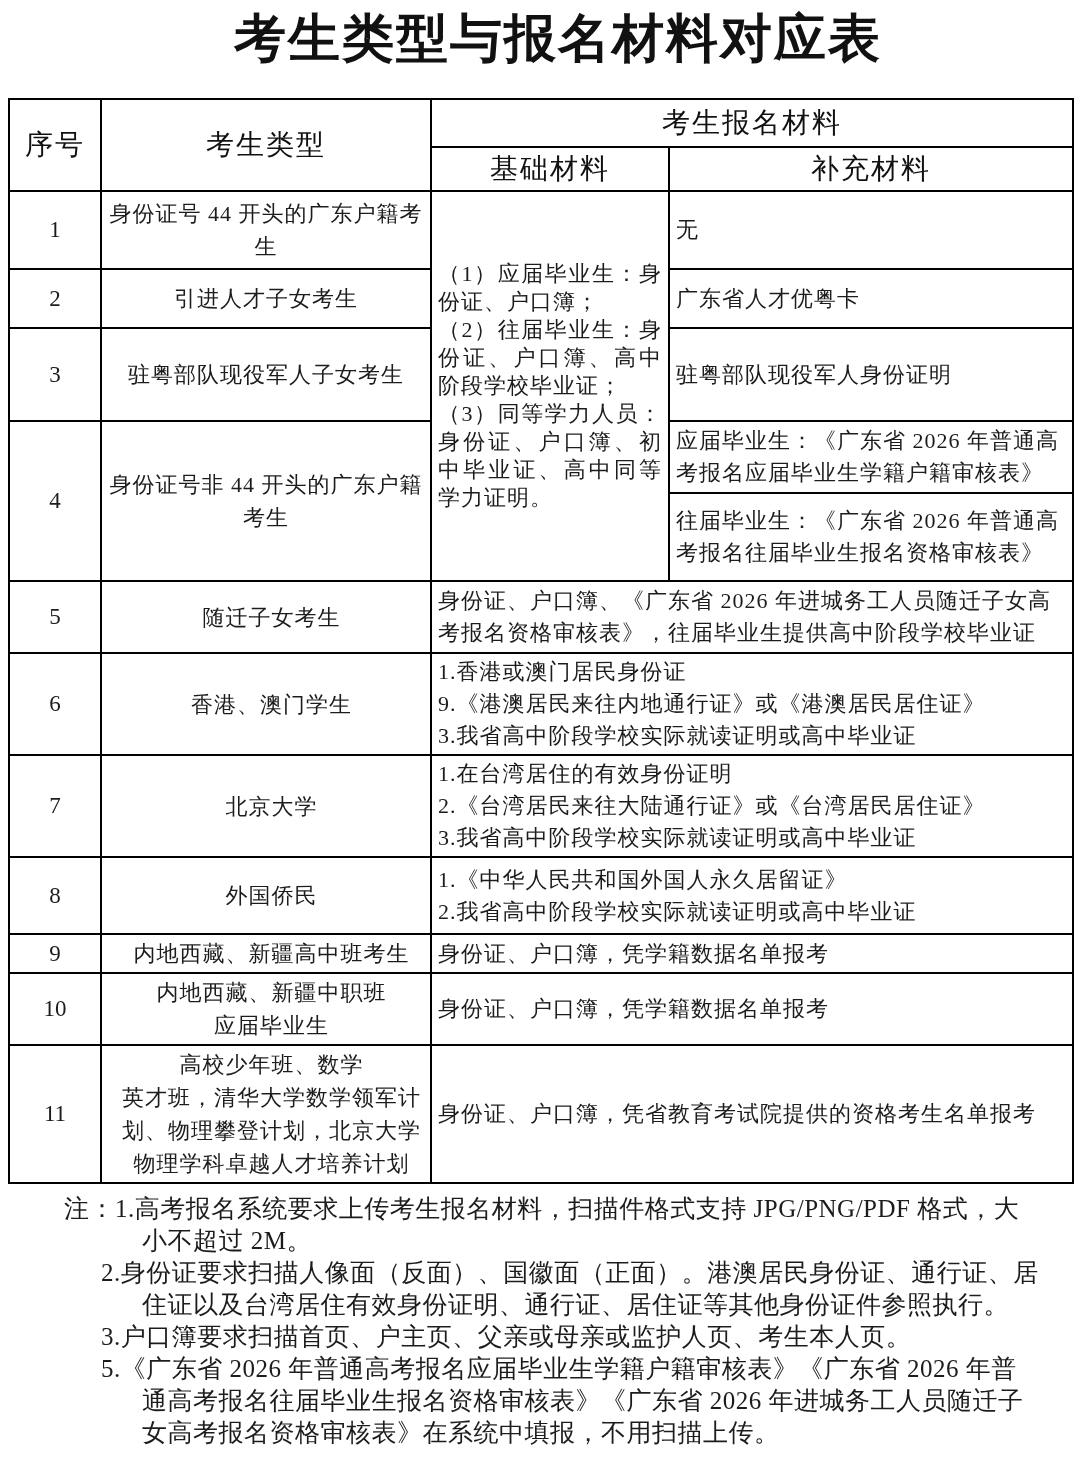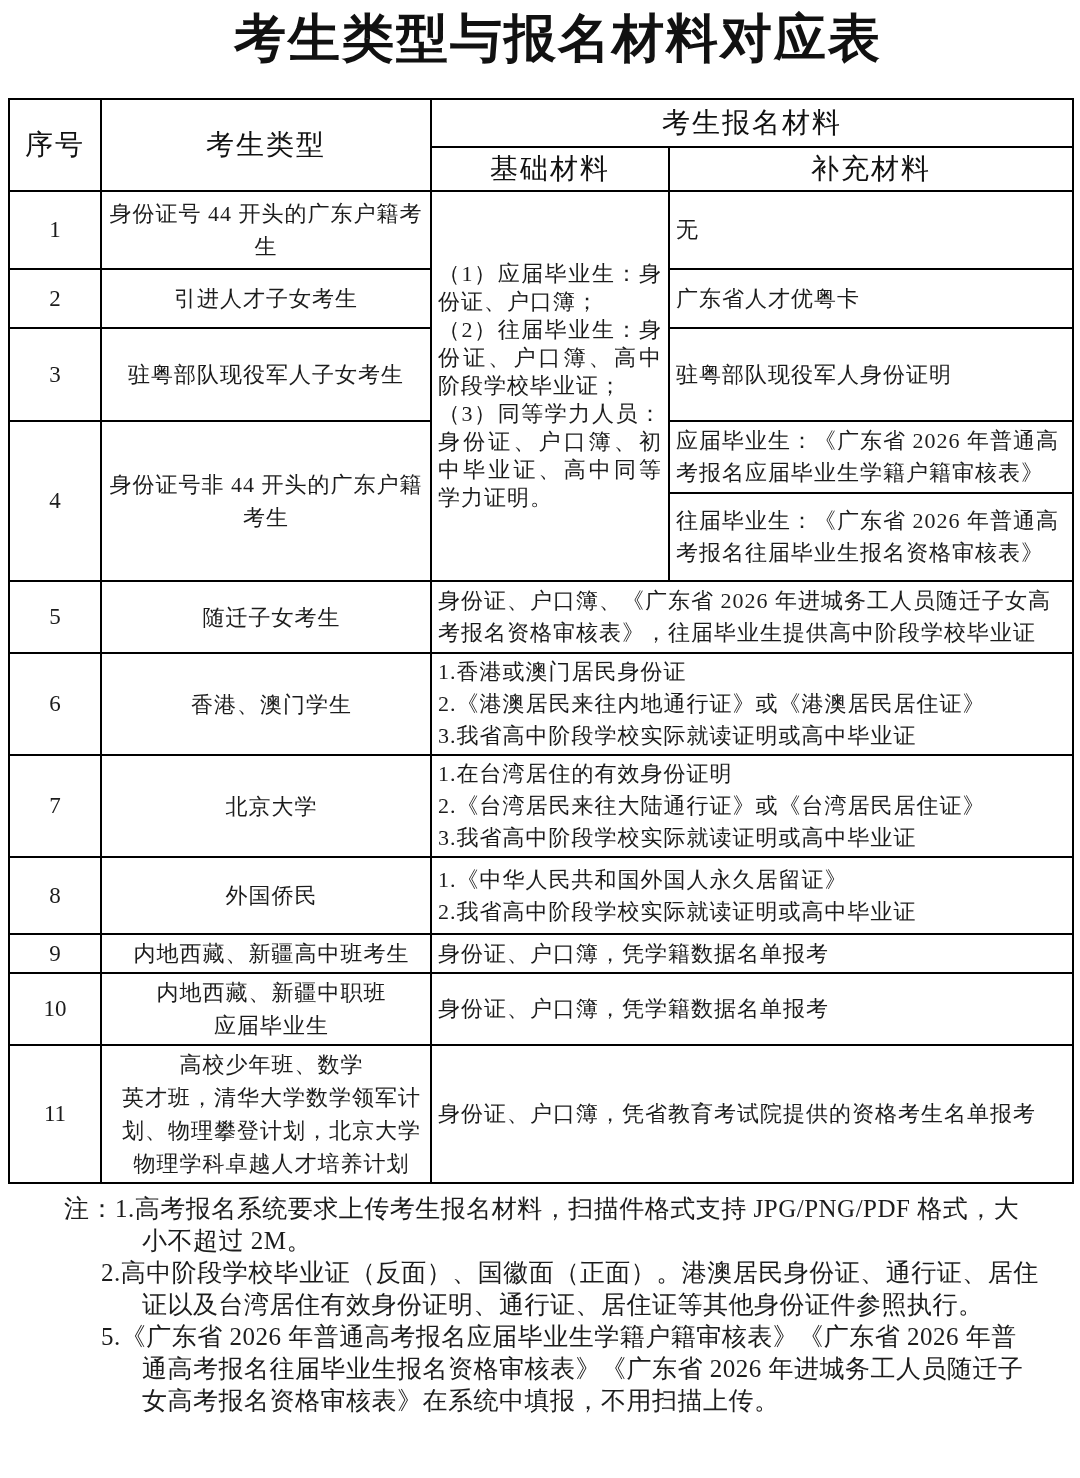--- a/index.html
+++ b/index.html
@@ -154,21 +154,21 @@
       <td class="num">5</td>
       <td class="type center">随迁子女考生</td>
       <td class="mat" colspan="2">身份证、户口簿、《广东省 2026 年进城务工人员随迁子女高考报名资格审核表》，往届毕业生提供高中阶段学校毕业证</td>
     </tr>
 
     <tr style="height:95px">
       <td class="num">6</td>
       <td class="type center">香港、澳门学生</td>
       <td class="mat" colspan="2">
         <div>1.香港或澳门居民身份证</div>
-        <div>2.《港澳居民来往内地通行证》或《港澳居民居住证》</div>
+        <div>9.《港澳居民来往内地通行证》或《港澳居民居住证》</div>
         <div>3.我省高中阶段学校实际就读证明或高中毕业证</div>
       </td>
     </tr>
 
     <tr style="height:100px">
       <td class="num">7</td>
       <td class="type center">北京大学</td>
       <td class="mat" colspan="2">
         <div>1.在台湾居住的有效身份证明</div>
         <div>2.《台湾居民来往大陆通行证》或《台湾居民居住证》</div>
@@ -211,20 +211,23 @@
       <td class="mat" colspan="2">身份证、户口簿，凭省教育考试院提供的资格考生名单报考</td>
     </tr>
   </tbody>
     </table>
 
   <div class="notes">
     <div class="note-item first">
       <span>注：</span><span>1.</span><span>高考报名系统要求上传考生报名材料，扫描件格式支持 JPG/PNG/PDF 格式，大小不超过 2M。</span>
     </div>
     <div class="note-item">
-      <span>2.</span><span>高中阶段学校毕业证（反面）、国徽面（正面）。港澳居民身份证、通行证、居住证以及台湾居住有效身份证明、通行证、居住证等其他身份证件参照执行。</span>
+      <span>2.</span><span>身份证要求扫描人像面（反面）、国徽面（正面）。港澳居民身份证、通行证、居住证以及台湾居住有效身份证明、通行证、居住证等其他身份证件参照执行。</span>
+    </div>
+    <div class="note-item">
+      <span>3.</span><span>户口簿要求扫描首页、户主页、父亲或母亲或监护人页、考生本人页。</span>
     </div>
     <div class="note-item">
       <span>5.</span><span>《广东省 2026 年普通高考报名应届毕业生学籍户籍审核表》《广东省 2026 年普通高考报名往届毕业生报名资格审核表》《广东省 2026 年进城务工人员随迁子女高考报名资格审核表》在系统中填报，不用扫描上传。</span>
     </div>
   </div>
 
 </div>
 
 </body></html>

